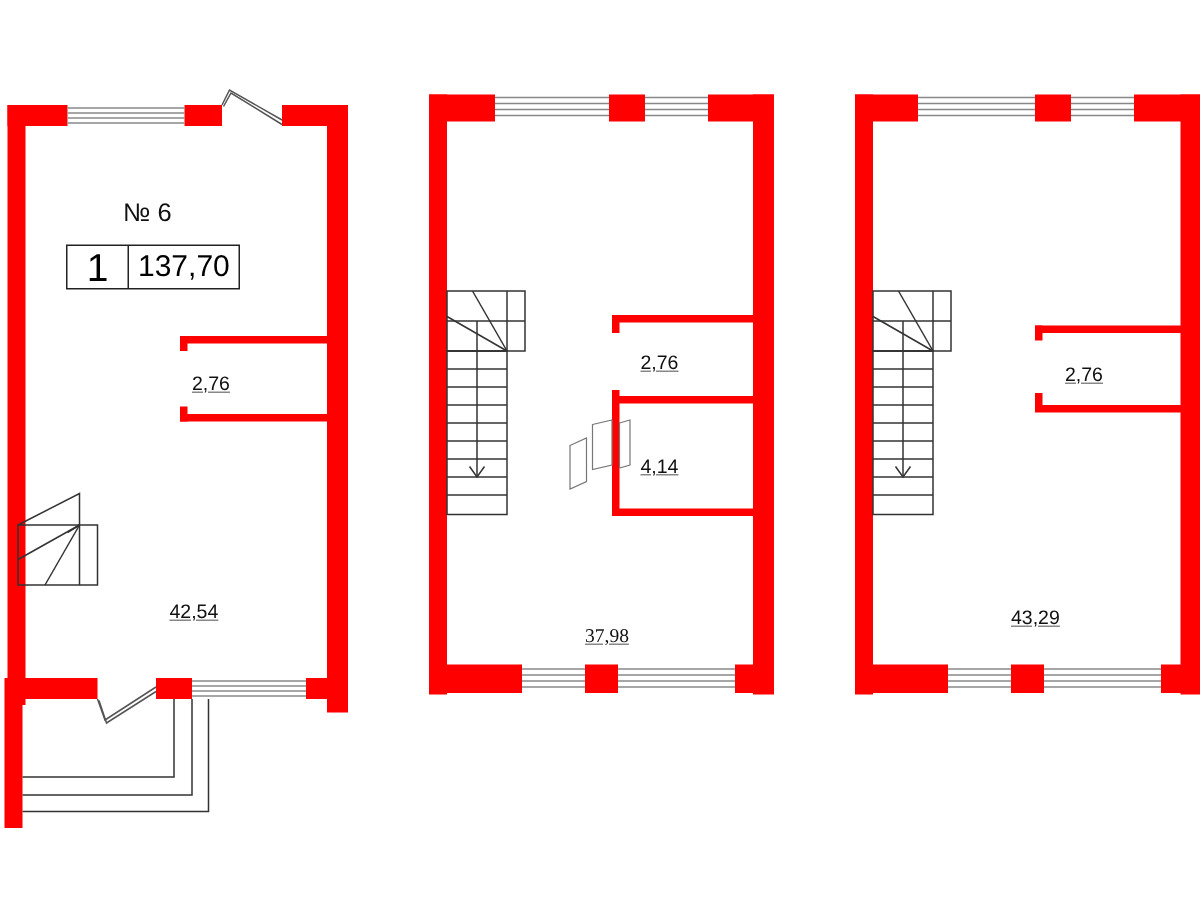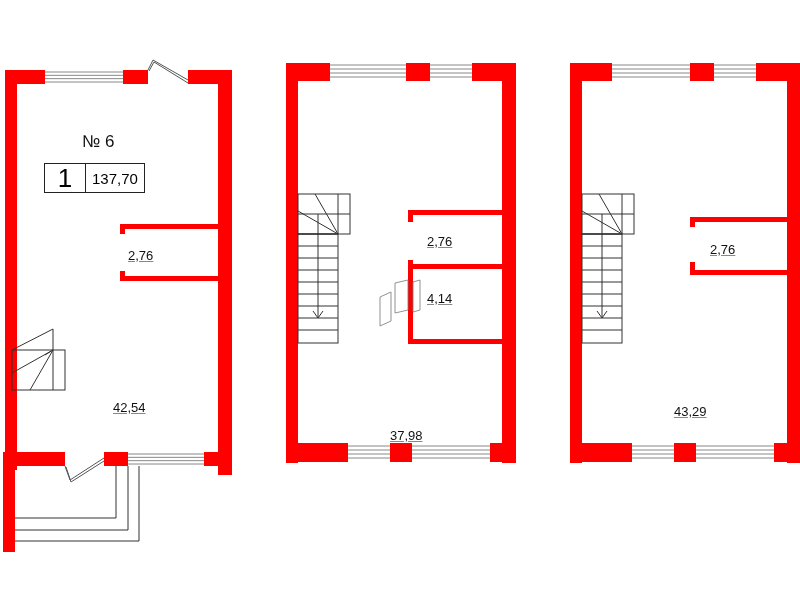--- a/index.html
+++ b/index.html
@@ -3,21 +3,21 @@
 <meta charset="utf-8">
 <style>
   html,body{margin:0;padding:0;background:#ffffff;}
   body{width:800px;height:600px;overflow:hidden;font-family:"Liberation Sans",sans-serif;}
   #plan{position:absolute;left:0;top:0;width:800px;height:600px;}
   .lbl{position:absolute;font-family:"Liberation Sans",sans-serif;color:#111;white-space:nowrap;}
   .area{font-size:13px;text-decoration:underline;text-decoration-color:#888;}
   .title{font-size:17px;}
   .badge{position:absolute;border:1px solid #222;display:flex;height:28px;}
   .badge .n{width:40px;border-right:1px solid #222;font-size:26px;display:flex;align-items:center;justify-content:center;}
-  .badge .t{padding:0 6px;font-size:15px;display:flex;align-items:center;}
+  .badge .t{padding:0 6px;font-size:20px;display:flex;align-items:center;}
 </style>
 </head>
 <body>
 
 <svg id="plan" viewBox="0 0 800 600" xmlns="http://www.w3.org/2000/svg">
   <g id="walls">
       <rect x="5" y="70" width="12" height="400" fill="#ff0000"></rect>
       <rect x="5" y="70" width="40" height="14" fill="#ff0000"></rect>
       <rect x="123" y="70" width="25" height="14" fill="#ff0000"></rect>
       <rect x="188" y="70" width="44" height="14" fill="#ff0000"></rect>
@@ -193,17 +193,17 @@
 <div class="lbl title" style="left:82px;top:132px;">№ 6</div>
 <div class="badge" style="left:44px;top:163px;">
   <div class="n">1</div>
   <div class="t">137,70</div>
 </div>
 
 <div id="room-labels">
     <div class="lbl area" style="left: 128px; top: 248px;">2,76</div>
     <div class="lbl area" style="left: 113px; top: 400px;">42,54</div>
     <div class="lbl area" style="left: 427px; top: 234px;">2,76</div>
-    <div class="lbl area" style="left: 427px; top: 291px;">4,14</div>
-    <div class="lbl area" style="left: 390px; top: 428px;">37,98</div>
+    <div class="lbl area" style="left: 427px; top: 303px;">4,14</div>
+    <div class="lbl area" style="left: 390px; top: 416px; font-family: Liberation Serif, serif;">37,98</div>
     <div class="lbl area" style="left: 710px; top: 242px;">2,76</div>
     <div class="lbl area" style="left: 674px; top: 404px;">43,29</div>
   </div>
 
 </body></html>

